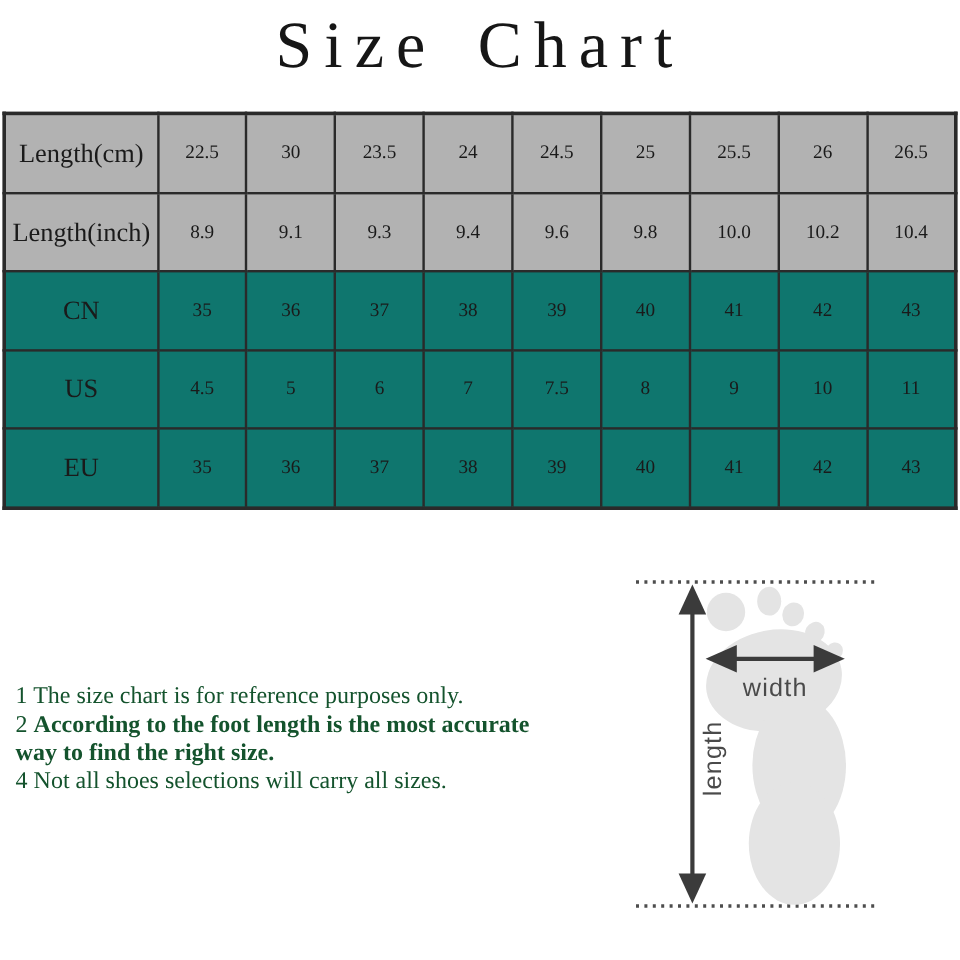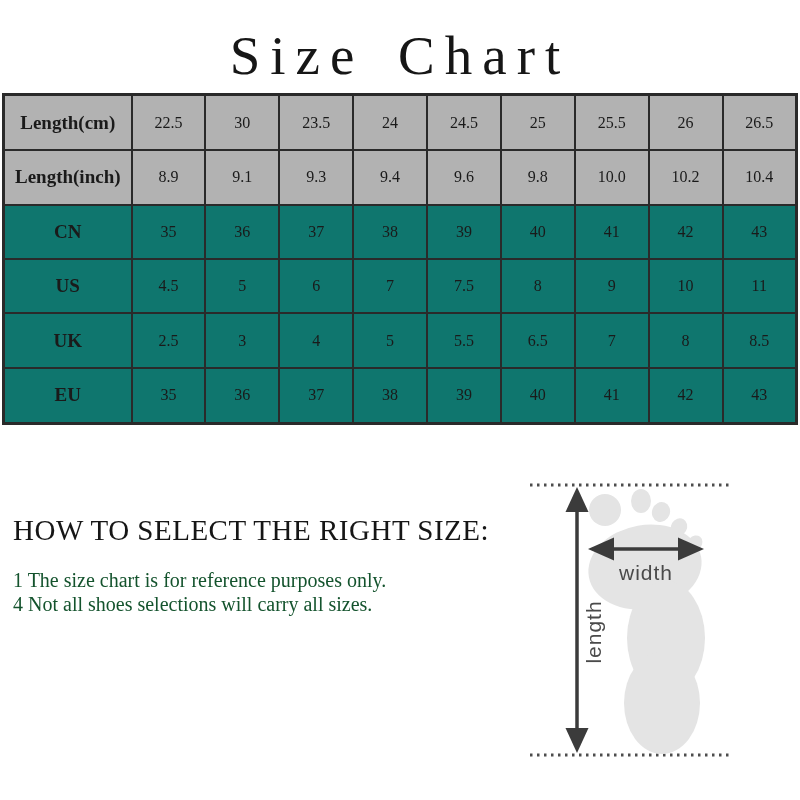--- a/index.html
+++ b/index.html
@@ -1,36 +1,36 @@
 <!DOCTYPE html>
 <html style="--header_bg: #b2b2b2; --table_border: #2a2a2a; --text: #1a1a1a; --footprint: #e4e4e4; --arrow: #3b3b3b; --dotted: #4d4d4d; --label: #4a4a4a;"><head>
 <meta charset="utf-8">
 <style>
   html,body{margin:0;padding:0;background:#ffffff;}
   .page{
     position:relative;width:800px;height:800px;background:#ffffff;overflow:hidden;
     font-family:"Liberation Serif", serif;color:#111;
   }
   .title{
-    position:absolute;top:24px;left:0;width:100%;margin:0;
+    position:absolute;top:6px;left:0;width:100%;margin:0;
     text-align:center;font-size:55px;font-weight:400;
     letter-spacing:10px;word-spacing:10px;color:#161616;white-space:nowrap;
   }
   table.size-table{
     position:absolute;left:2px;top:93px;width:796px;height:332px;
     border-collapse:collapse;table-layout:fixed;
     border:3px solid var(--table_border,#2a2a2a);
   }
   table.size-table col.hcol{width:128px;}
   table.size-table th, table.size-table td{
     border:2px solid var(--table_border,#2a2a2a);
     text-align:center;vertical-align:middle;padding:0;
     color:var(--text,#1a1a1a);background:#0f766e;
   }
-  table.size-table th{font-size:19px;font-weight:bold;}
+  table.size-table th{font-size:22px;font-weight:normal;}
   table.size-table td{font-size:16px;}
   table.size-table tr.shaded th, table.size-table tr.shaded td{
     background:var(--header_bg,#b2b2b2);
   }
   .howto{
     position:absolute;left:13px;top:514px;
     font-size:29px;letter-spacing:0.5px;color:#161616;white-space:nowrap;
   }
   .notes{
     position:absolute;left:13px;top:569px;width:452px;
@@ -112,50 +112,38 @@
           <td>5</td>
           <td>6</td>
           <td>7</td>
           <td>7.5</td>
           <td>8</td>
           <td>9</td>
           <td>10</td>
           <td>11</td>
         </tr>
         <tr>
-          <th>UK</th>
-          <td>2.5</td>
-          <td>3</td>
-          <td>4</td>
-          <td>5</td>
-          <td>5.5</td>
-          <td>6.5</td>
-          <td>7</td>
-          <td>8</td>
-          <td>8.5</td>
-        </tr>
-        <tr>
           <th>EU</th>
           <td>35</td>
           <td>36</td>
           <td>37</td>
           <td>38</td>
           <td>39</td>
           <td>40</td>
           <td>41</td>
           <td>42</td>
           <td>43</td>
         </tr>
       </tbody>
   </table>
 
-  <div class="howto">HOW TO SELECT THE RIGHT SIZE:</div>
 
   <div class="notes">
       <div class="note"><span class="note-num">1</span> <span class="note-text">The size chart is for reference purposes only.</span></div>
+      <div class="note bold"><span class="note-num">2</span> <span class="note-text">According to the foot length is the most accurate way to find the right size.</span></div>
       <div class="note"><span class="note-num">4</span> <span class="note-text">Not all shoes selections will carry all sizes.</span></div>
     </div>
 
   <svg class="diagram" viewBox="505 450 250 330">
 
     <line class="dotted" x1="530" y1="485" x2="730" y2="485"></line>
     <line class="dotted" x1="530" y1="755" x2="730" y2="755"></line>
 
     <g>
       <ellipse class="footprint" cx="645" cy="567" rx="57" ry="42" transform="rotate(-10 645 567)"></ellipse>

